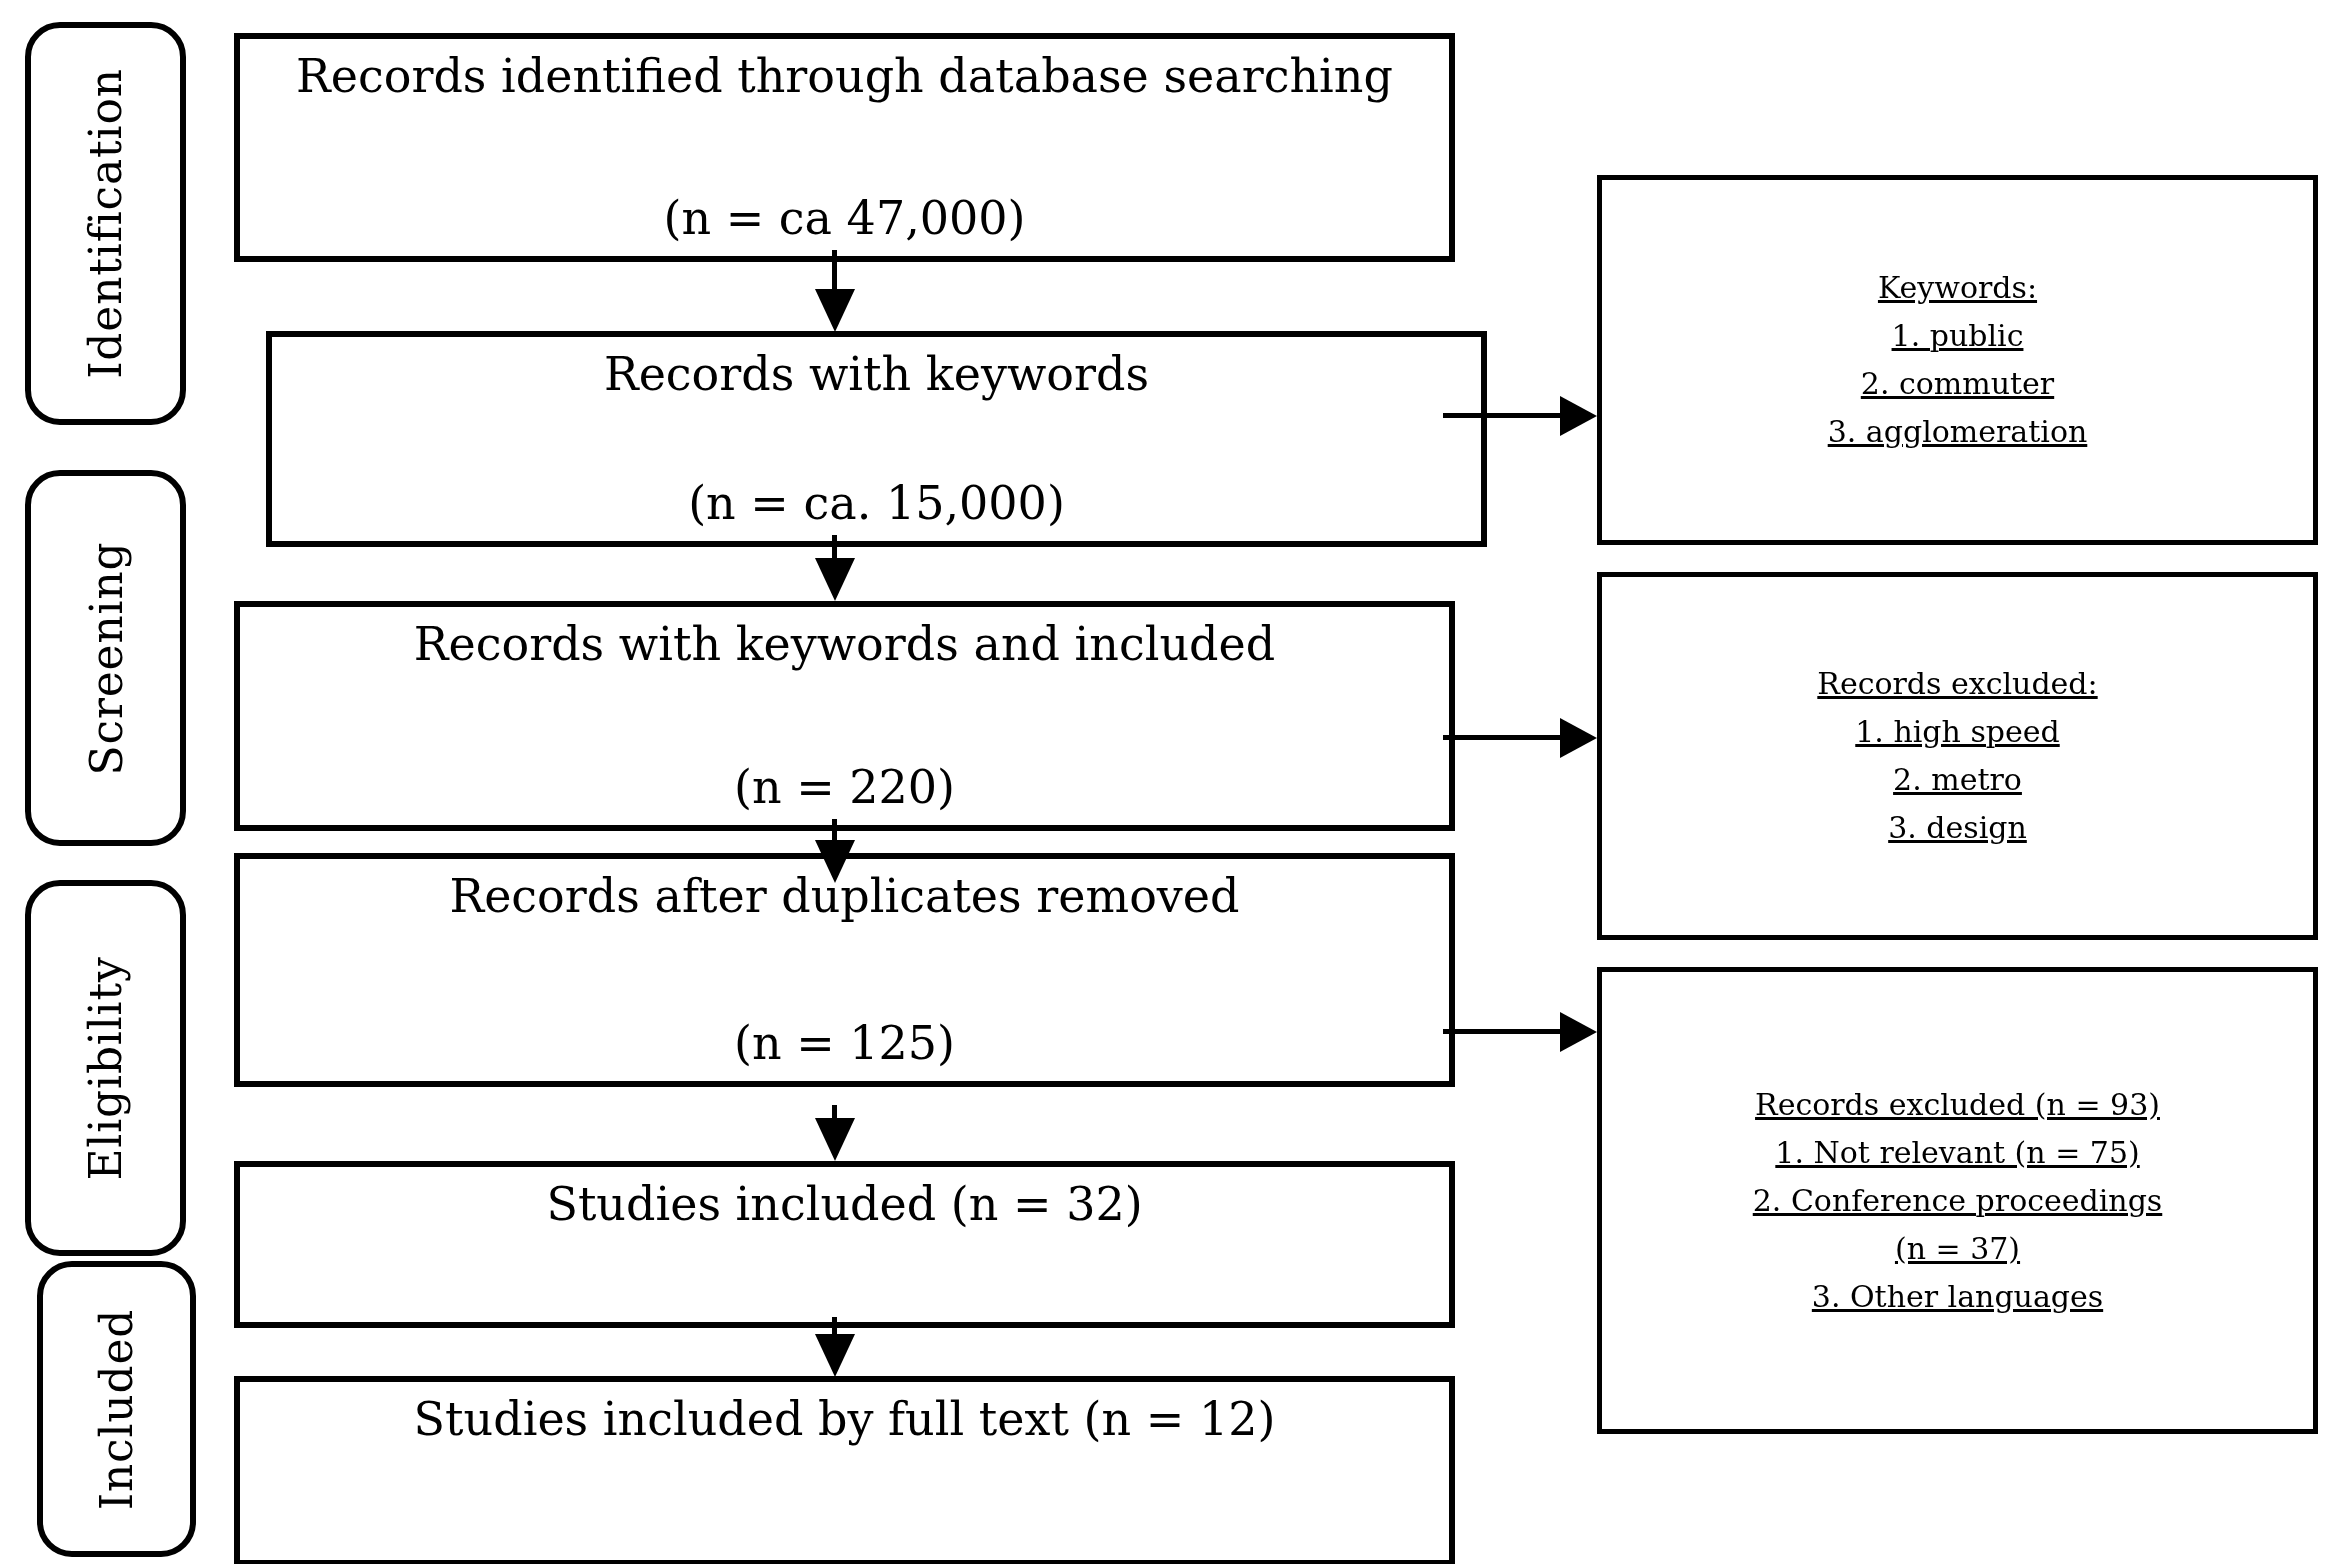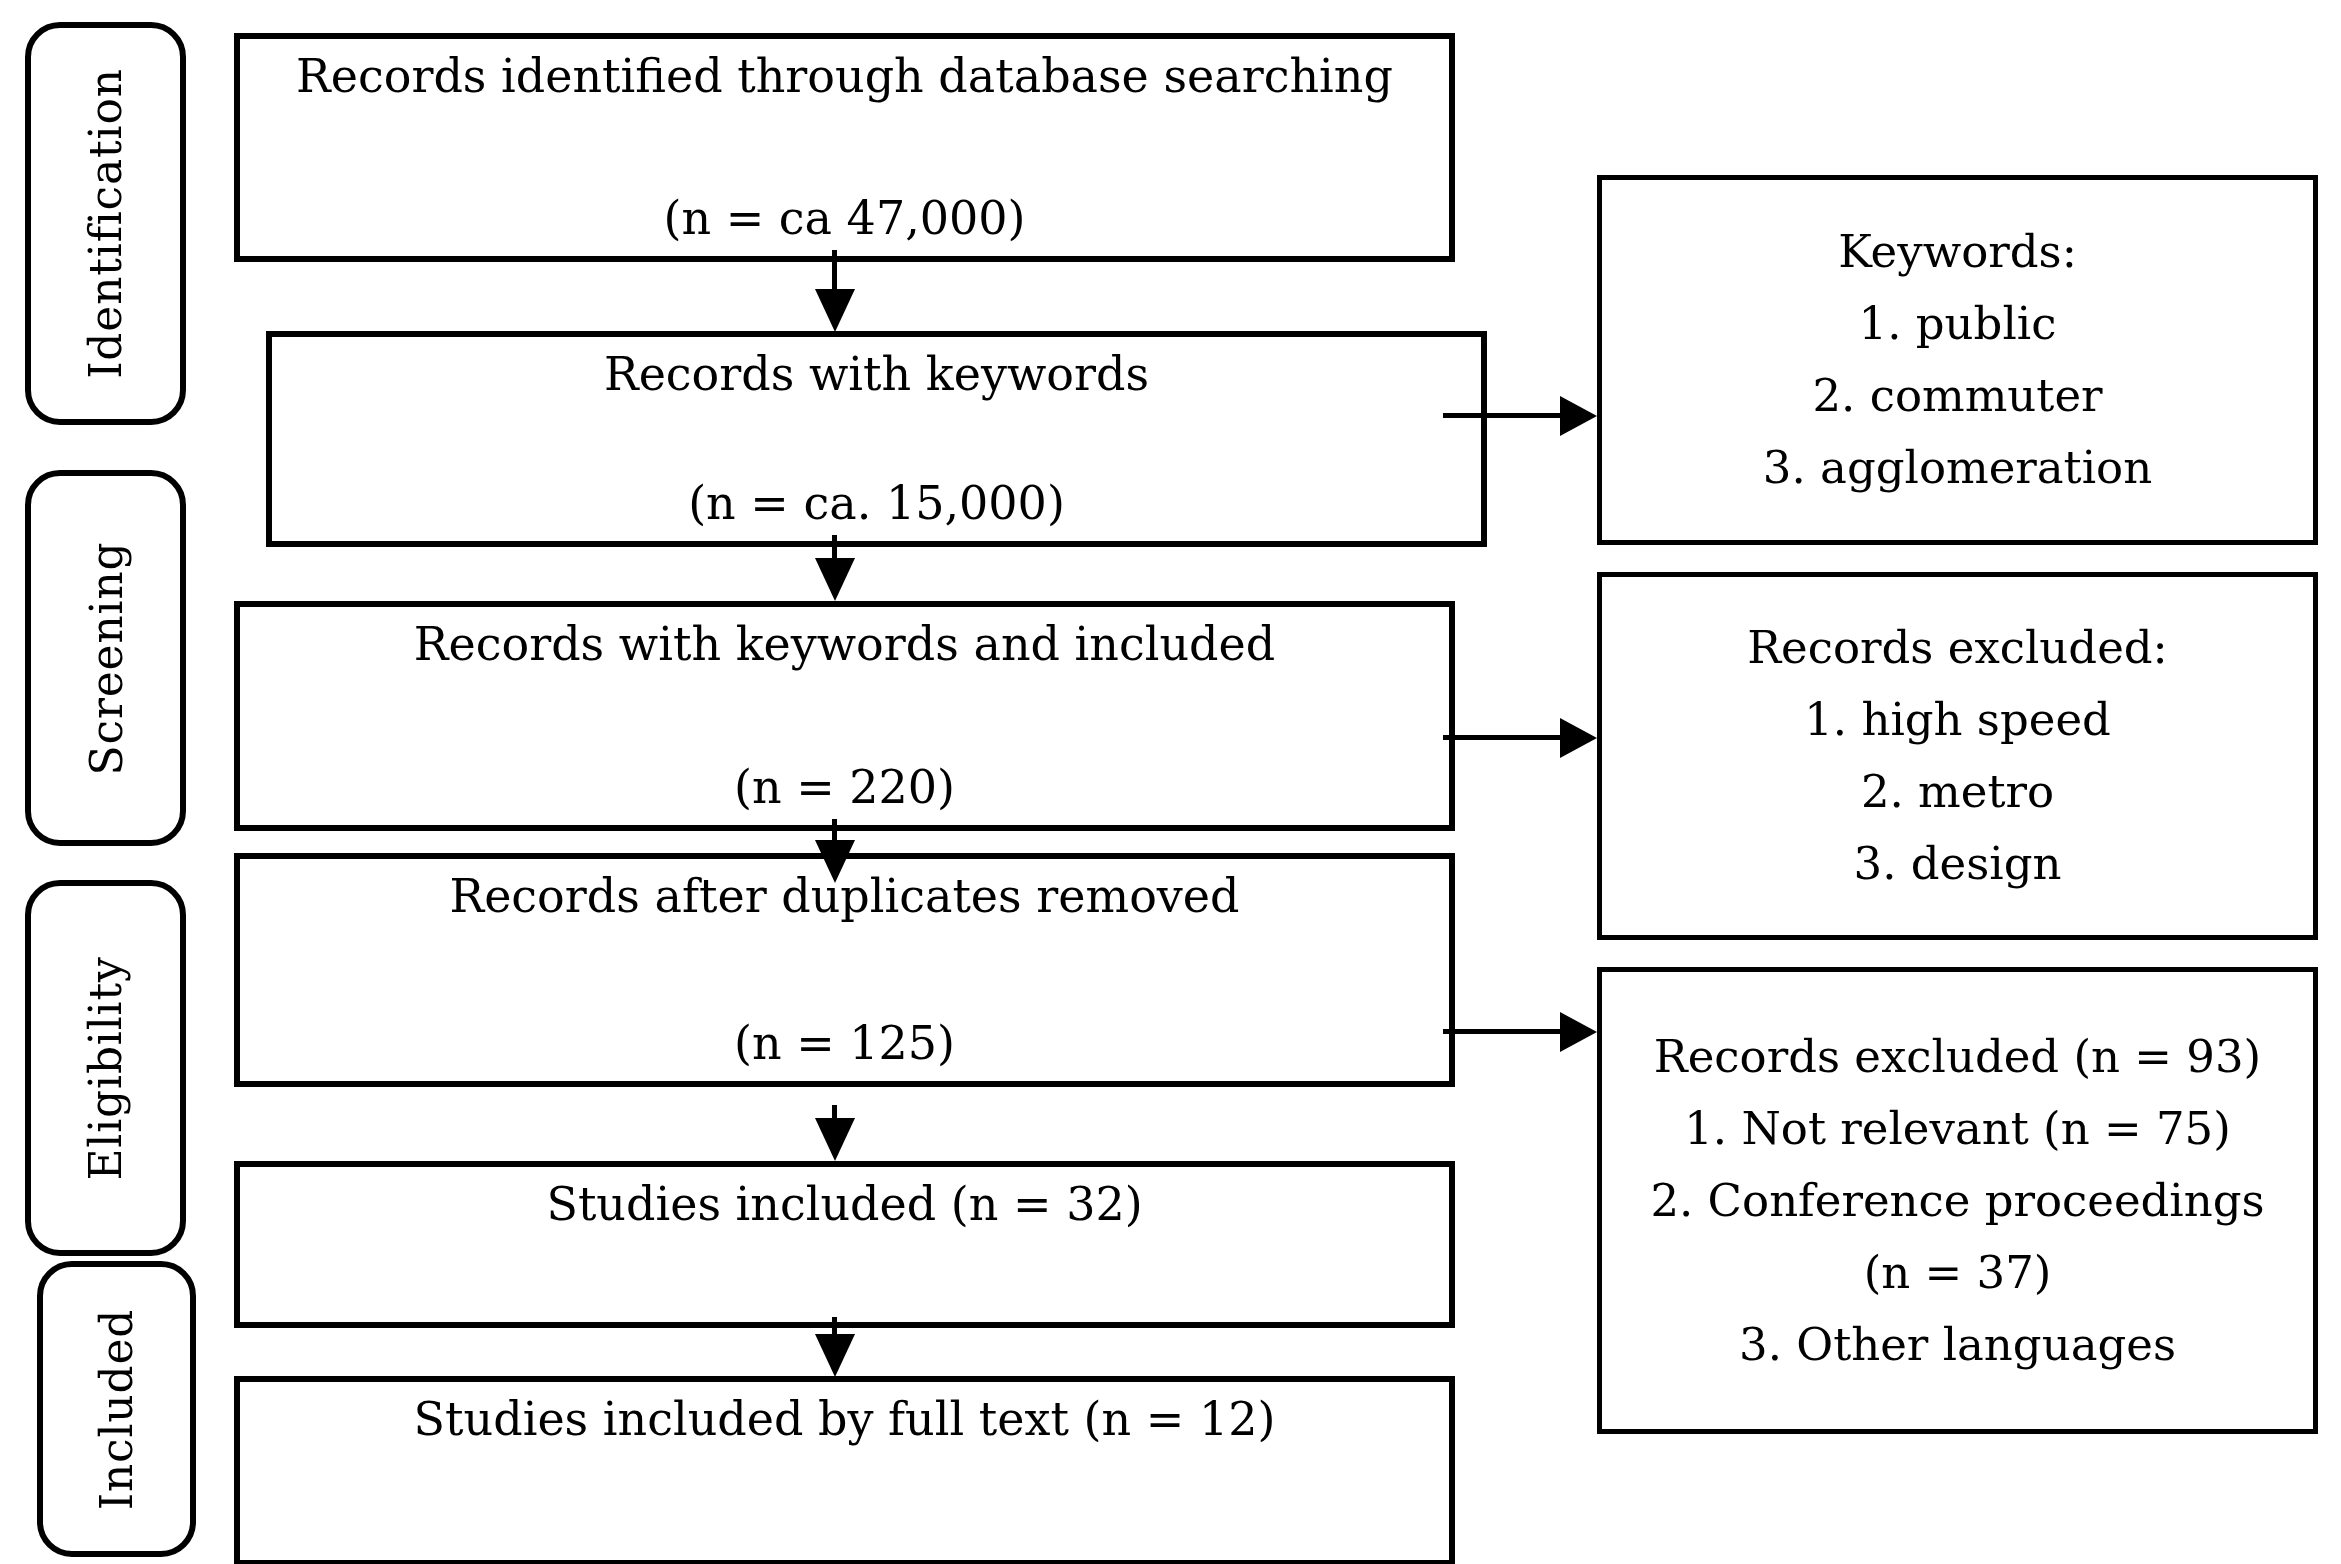--- a/index.html
+++ b/index.html
@@ -56,23 +56,24 @@
     position: absolute;
     border: 5.8px solid #000;
     background: #fff;
     display: flex;
     flex-direction: column;
     align-items: center;
     justify-content: center;
     text-align: center;
   }
   .sidebox .line {
-    font-size: 45px;
+    font-size: 30px;
     line-height: 1.6;
     white-space: nowrap;
+    text-decoration: underline;
   }
 
   
   .varrow { position: absolute; width: 40px; }
   .varrow .stem {
     position: absolute;
     left: 17.4px; top: 0; bottom: 40px;
     width: 5px;
     background: #000;
   }

